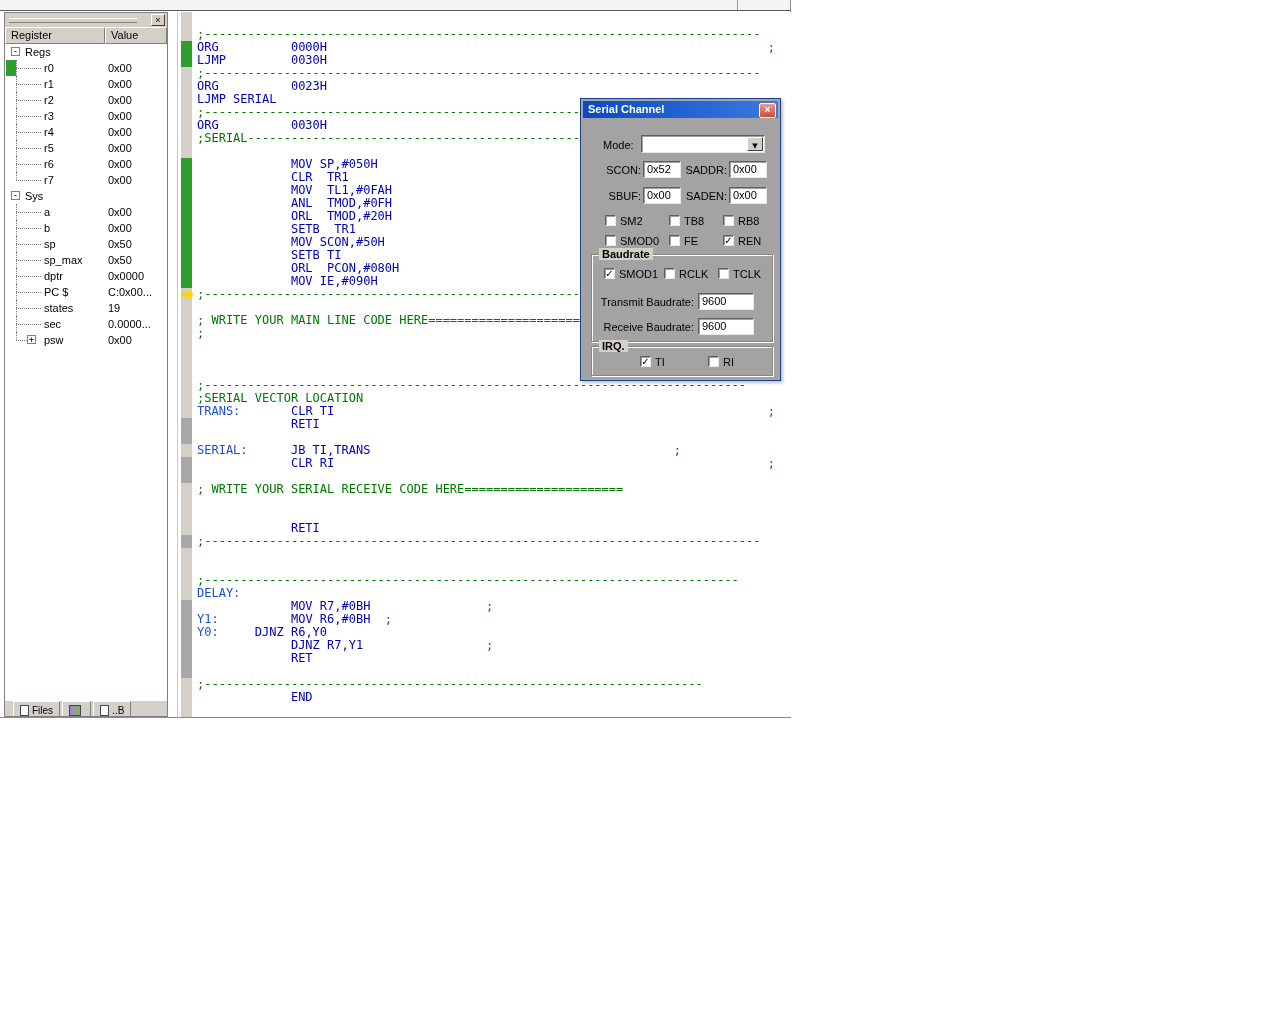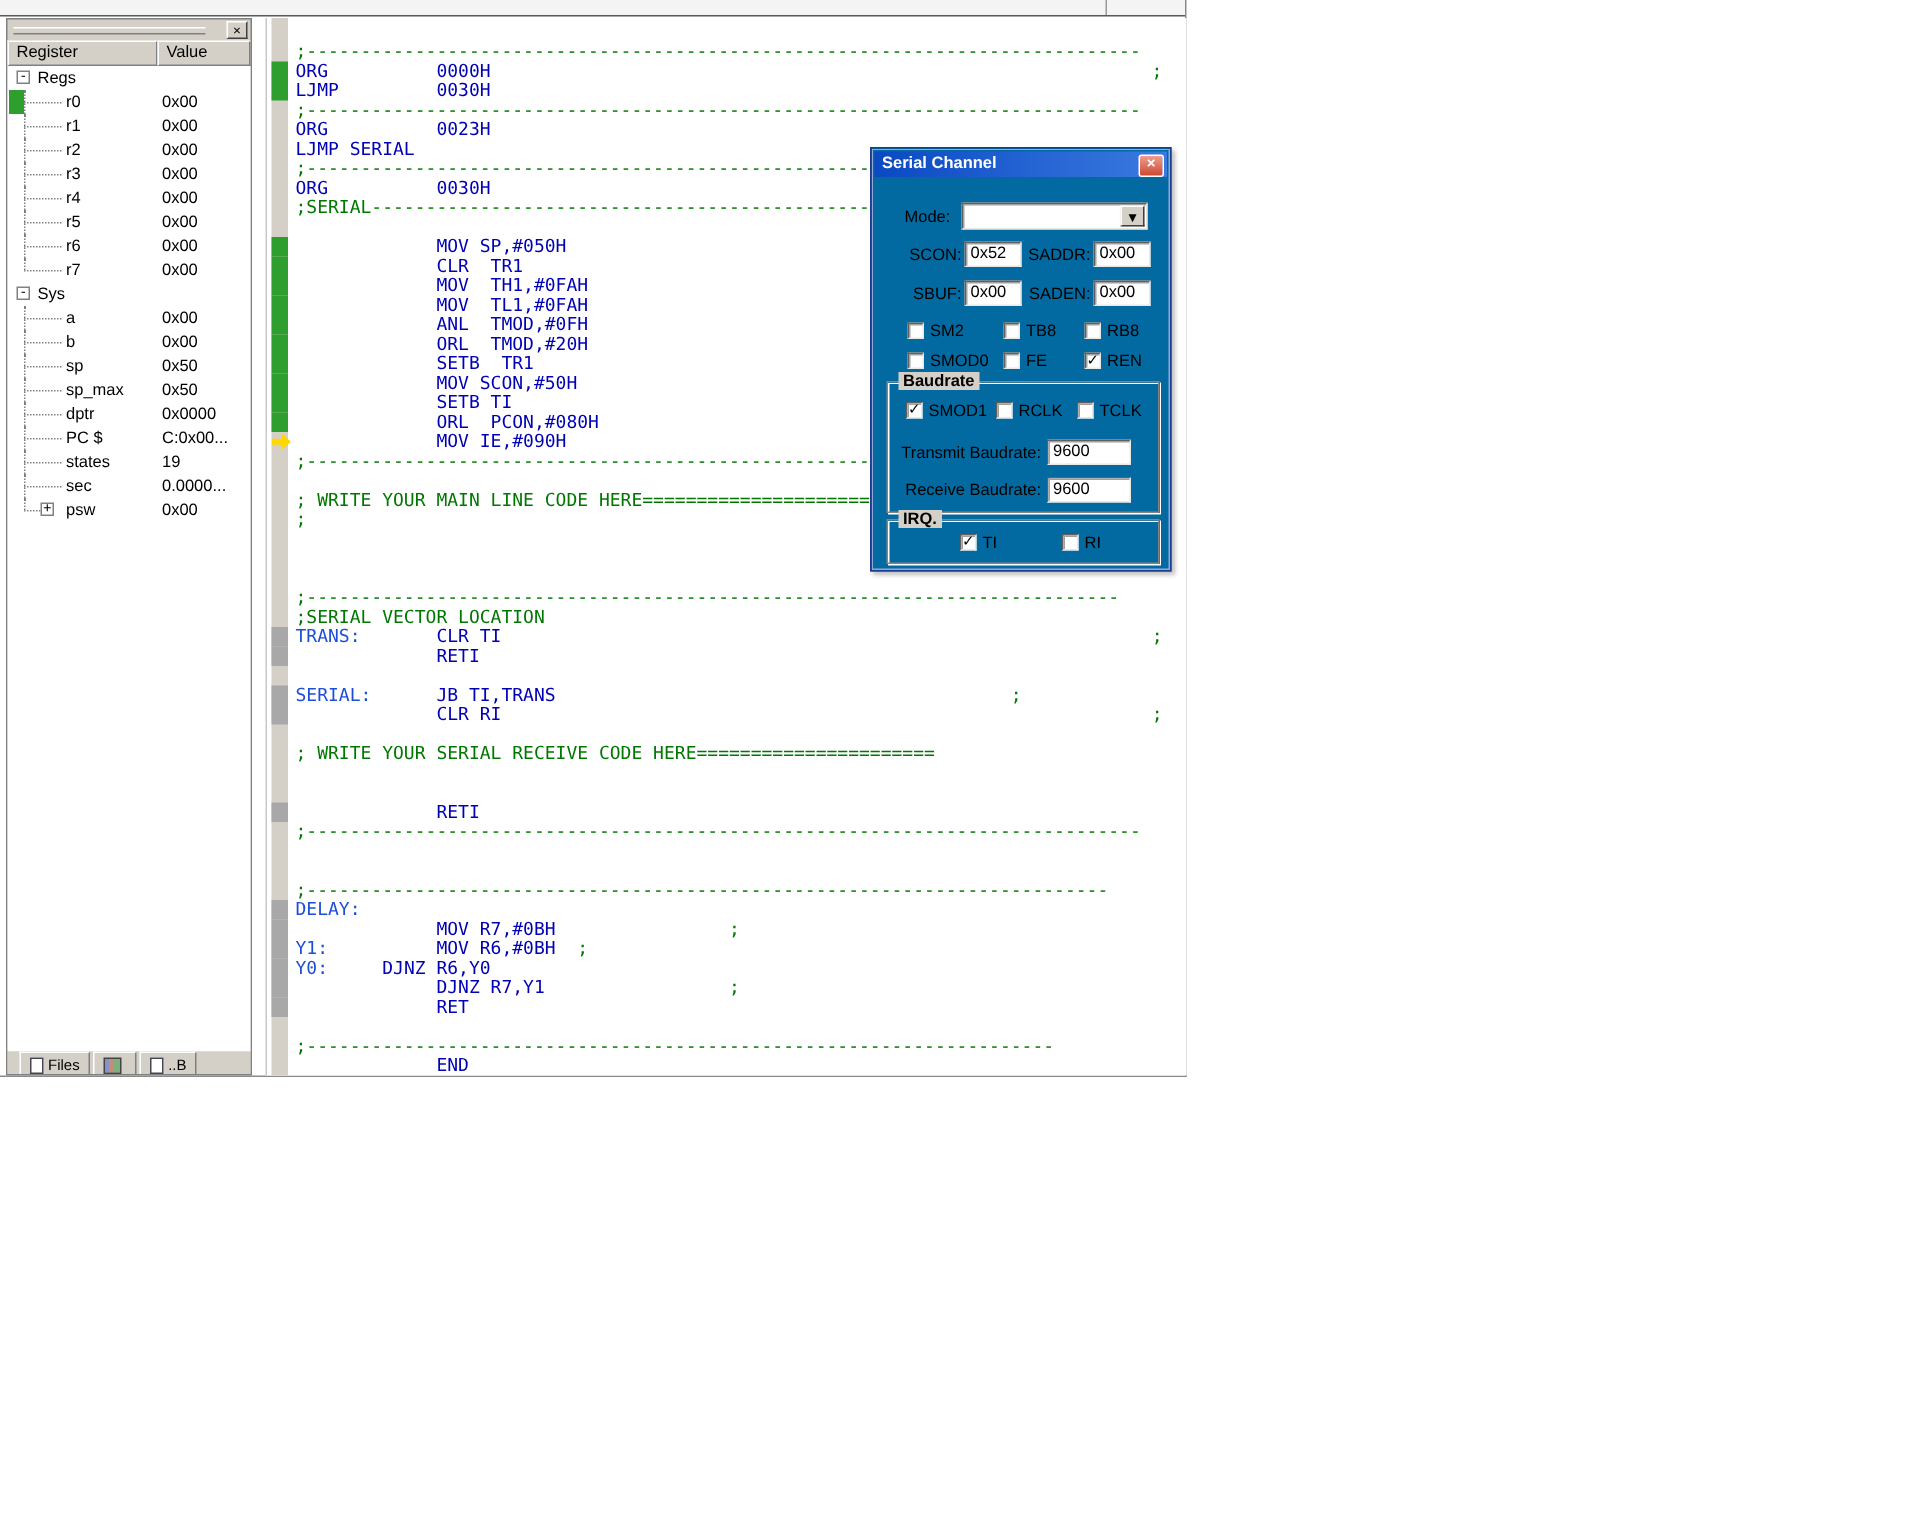--- a/index.html
+++ b/index.html
@@ -60,21 +60,21 @@
             clip-path:polygon(0 32%,52% 32%,52% 0,100% 50%,52% 100%,52% 68%,0 68%);z-index:2;}
   .code{position:absolute;left:19px;top:16px;font-family:"DejaVu Sans Mono",monospace;
         font-size:12px;}
   .cl{height:13px;line-height:13px;white-space:pre;}
   .c-kw{color:#0000b4;}
   .c-cm{color:#007800;}
   .c-lb{color:#1d4ed8;}
 
   
   .dialog{position:absolute;left:580px;top:98px;width:201px;height:283px;box-sizing:border-box;
-          background:#0369a1;border:1px solid #1b3d8f;box-shadow:inset 0 0 0 1px #93a8d8,2px 2px 3px rgba(0,0,0,.25);
+          background:#a3a3a3;border:1px solid #1b3d8f;box-shadow:inset 0 0 0 1px #93a8d8,2px 2px 3px rgba(0,0,0,.25);
           z-index:10;font-size:11px;color:#000;}
   .dlg-title{position:absolute;left:2px;top:2px;right:2px;height:17px;
              background:linear-gradient(90deg,#0b49c3,#3a7ae0);color:#fff;font-size:11px;
              font-weight:bold;line-height:17px;padding-left:5px;box-sizing:border-box;}
   .dlg-close{position:absolute;right:2px;top:2px;width:15px;height:13px;
              background:linear-gradient(180deg,#ef9d8f,#cc4a33);border:1px solid #fff;
              border-radius:2px;color:#fff;font-size:10px;line-height:11px;text-align:center;
              font-weight:bold;}
   .dlg-body{position:absolute;left:2px;right:2px;top:19px;bottom:2px;}
   .dlbl{position:absolute;white-space:nowrap;}
@@ -295,21 +295,20 @@
         <div class="cl"><span class="c-kw">LJMP         0030H</span></div>
         <div class="cl"><span class="c-cm">;-----------------------------------------------------------------------------</span></div>
         <div class="cl"><span class="c-kw">ORG          0023H</span></div>
         <div class="cl"><span class="c-kw">LJMP SERIAL</span></div>
         <div class="cl"><span class="c-cm">;-----------------------------------------------------------------------------</span></div>
         <div class="cl"><span class="c-kw">ORG          0030H</span></div>
         <div class="cl"><span class="c-cm">;SERIAL-----------------------------------------------------</span></div>
         <div class="cl"></div>
         <div class="cl"><span class="c-kw">             MOV SP,#050H</span></div>
         <div class="cl"><span class="c-kw">             CLR  TR1</span></div>
-        <div class="cl"><span class="c-kw">             MOV  TH1,#0FAH</span></div>
         <div class="cl"><span class="c-kw">             MOV  TL1,#0FAH</span></div>
         <div class="cl"><span class="c-kw">             ANL  TMOD,#0FH</span></div>
         <div class="cl"><span class="c-kw">             ORL  TMOD,#20H</span></div>
         <div class="cl"><span class="c-kw">             SETB  TR1</span></div>
         <div class="cl"><span class="c-kw">             MOV SCON,#50H</span></div>
         <div class="cl"><span class="c-kw">             SETB TI</span></div>
         <div class="cl"><span class="c-kw">             ORL  PCON,#080H</span></div>
         <div class="cl"><span class="c-kw">             MOV IE,#090H</span></div>
         <div class="cl"><span class="c-cm">;-----------------------------------------------------------------------------</span></div>
         <div class="cl"></div>

